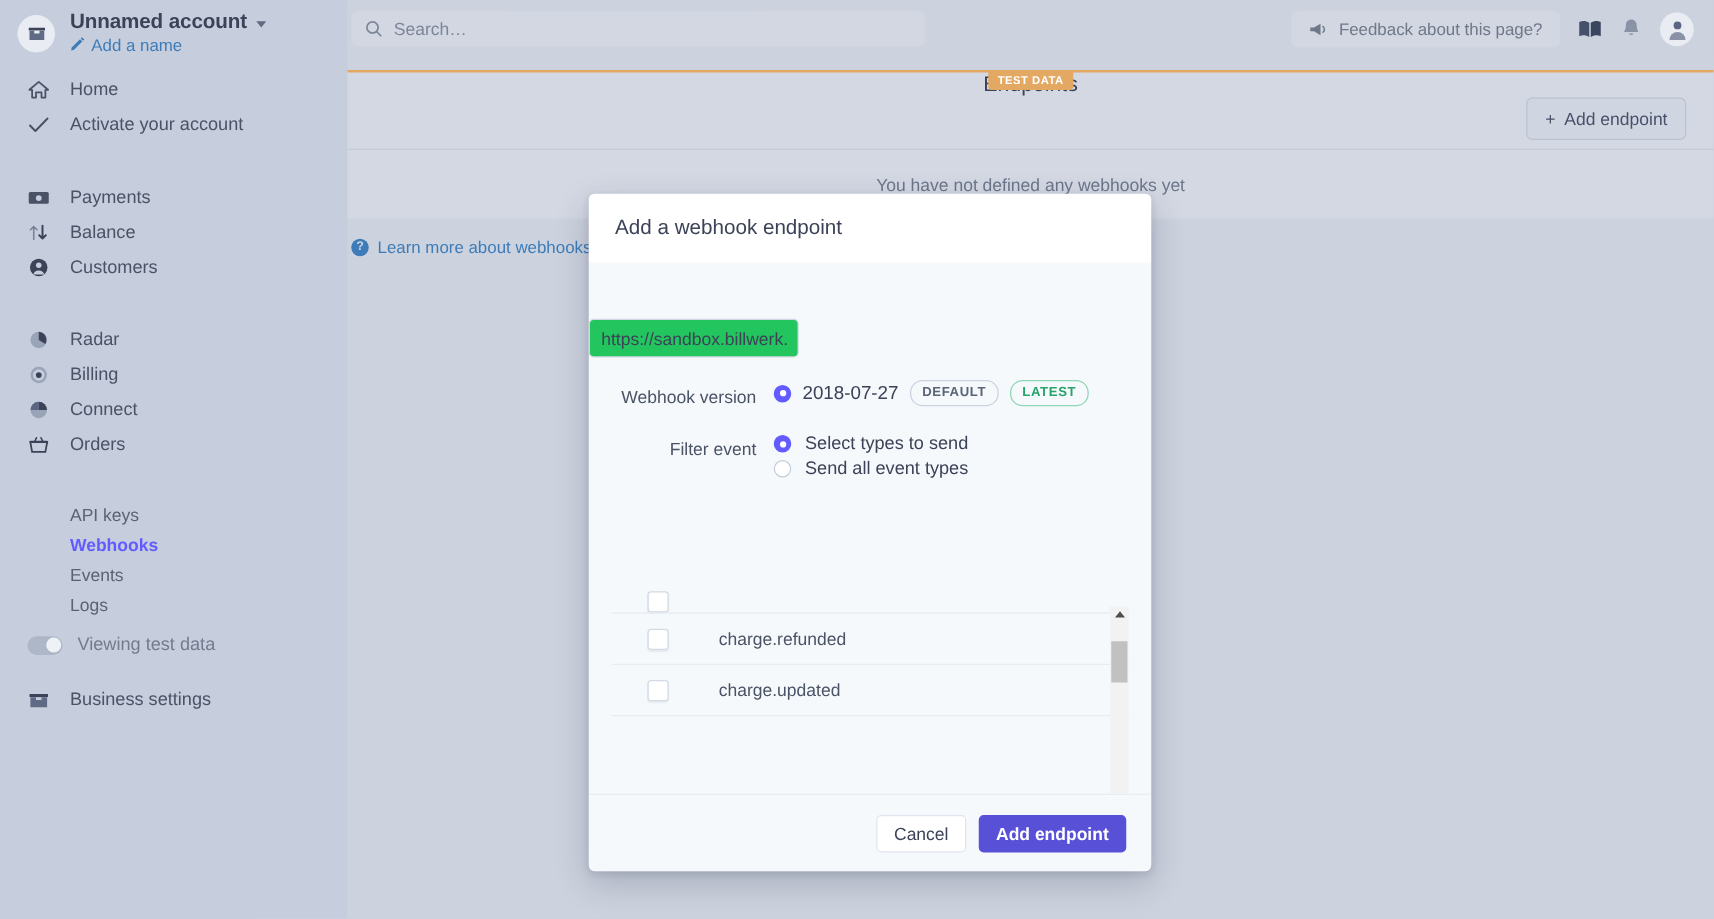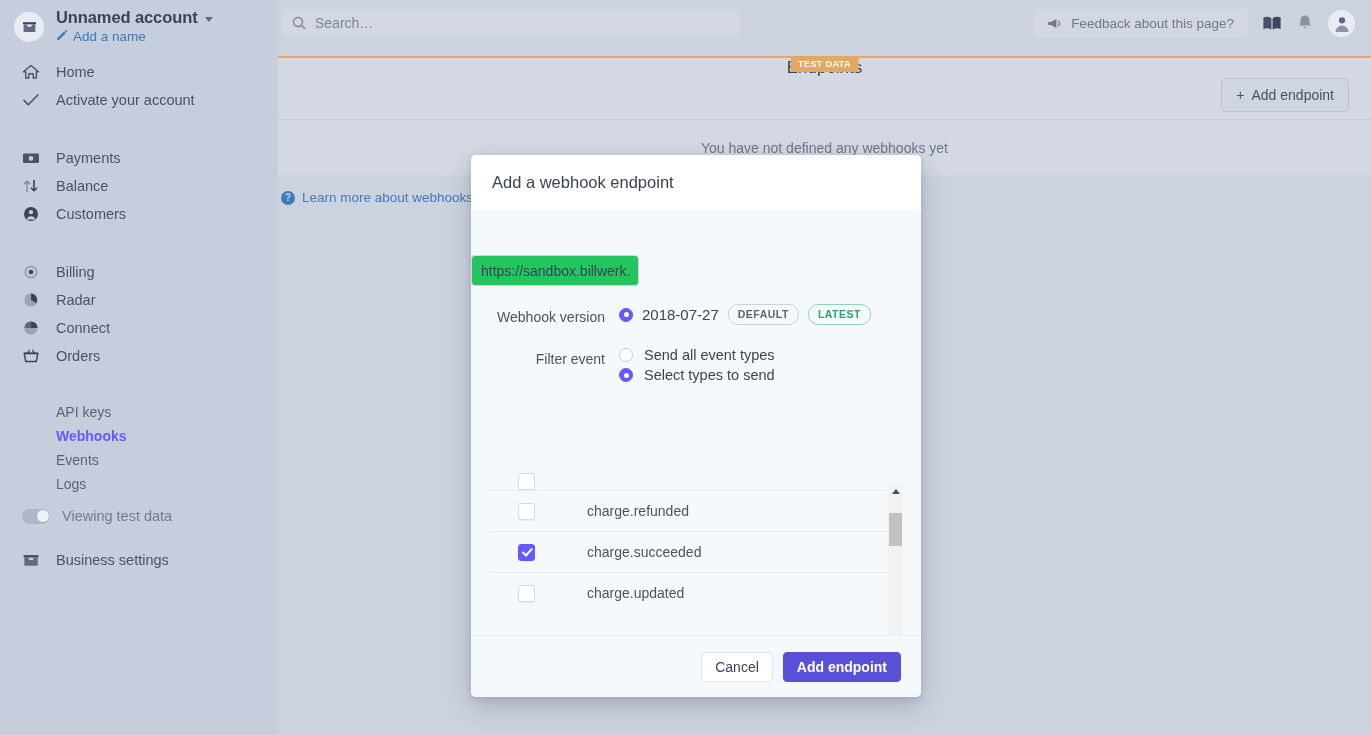--- a/index.html
+++ b/index.html
@@ -264,21 +264,21 @@
     display: flex; align-items: center; justify-content: center;
   }
   .cbx.on { background: #635bff; border-color: #635bff; }
   .cbx.on::after {
     content: "";
     width: 4px; height: 8px;
     border: solid #ffffff; border-width: 0 2px 2px 0;
     transform: rotate(42deg) translate(-0.5px,-1px);
   }
   .evname {
-    margin-left: 52px; color: #4a5265; font-size: 14px;
+    margin-left: 40px; color: #4a5265; font-size: 14px;
   }
   .scrollbar {
     position: absolute; right: 18px; top: 13px;
     width: 15px; height: 172px;
     background: #f2f2f2;
     display: flex; flex-direction: column; align-items: center;
   }
   .sb-arrow {
     width: 0; height: 0; flex: 0 0 auto; margin: 4px 0;
     border-left: 4px solid transparent;
@@ -395,34 +395,34 @@
       </div>
     </div>
 
     <div class="nav-spacer"></div>
 
     <div class="nav-group">
       <div class="nav-item">
         <span class="ico">
           <svg width="18" height="16" viewBox="0 0 18 16">
             <circle cx="9" cy="8" r="6.6" fill="#9aa4b8"></circle>
+            <path d="M9 8 L9 1.4 A6.6 6.6 0 0 1 14.3 11.2 Z" fill="#3c4257"></path>
+          </svg>
+        </span>
+        <span class="lbl">Radar</span>
+      </div>
+      <div class="nav-item">
+        <span class="ico">
+          <svg width="18" height="16" viewBox="0 0 18 16">
+            <circle cx="9" cy="8" r="6.6" fill="#9aa4b8"></circle>
             <circle cx="9" cy="8" r="4.6" fill="#c6cedd"></circle>
             <circle cx="9" cy="8" r="2.3" fill="#3c4257"></circle>
           </svg>
         </span>
         <span class="lbl">Billing</span>
-      </div>
-      <div class="nav-item">
-        <span class="ico">
-          <svg width="18" height="16" viewBox="0 0 18 16">
-            <circle cx="9" cy="8" r="6.6" fill="#9aa4b8"></circle>
-            <path d="M9 8 L9 1.4 A6.6 6.6 0 0 1 14.3 11.2 Z" fill="#3c4257"></path>
-          </svg>
-        </span>
-        <span class="lbl">Radar</span>
       </div>
       <div class="nav-item">
         <span class="ico">
           <svg width="18" height="16" viewBox="0 0 18 16">
             <circle cx="9" cy="8" r="6.6" fill="#9aa4b8"></circle>
             <path d="M9 8 L9 1.4 A6.6 6.6 0 0 1 15.6 8 Z" fill="#3c4257"></path>
             <path d="M9 8 L2.4 8 A6.6 6.6 0 0 1 9 1.4 Z" fill="#5a6580"></path>
           </svg>
         </span>
         <span class="lbl">Connect</span>
@@ -560,46 +560,42 @@
             <span class="chip">DEFAULT</span>
             <span class="chip latest">LATEST</span>
           </div>
         </div>
       </div>
 
       <div class="frow" style="margin-bottom:0;">
         <div class="flabel">Filter event</div>
         <div class="fctrl">
           <div class="opt-row">
-            <span class="radio"></span>
-            <span class="opt-lbl">Send all event types</span>
-          </div>
-          <div class="opt-row">
             <span class="radio on">
                 <span class="dot"></span>
               </span>
             <span class="opt-lbl">Select types to send</span>
+          </div>
+          <div class="opt-row">
+            <span class="radio"></span>
+            <span class="opt-lbl">Send all event types</span>
           </div>
         </div>
       </div>
 
       <div class="evlist-wrap">
         <div class="evlist">
           <div class="evrow clipped">
             <span class="cbx"></span>
           </div>
           <div class="evrow">
             <span class="cbx"></span>
             <span class="evname">charge.refunded</span>
           </div>
           <div class="evrow">
-            <span class="cbx on"></span>
-            <span class="evname">charge.succeeded</span>
-          </div>
-          <div class="evrow">
             <span class="cbx"></span>
             <span class="evname">charge.updated</span>
           </div>
 
         </div>
         <div class="scrollbar">
           <span class="sb-arrow up"></span>
           <span class="sb-thumb"></span>
 
         </div>

